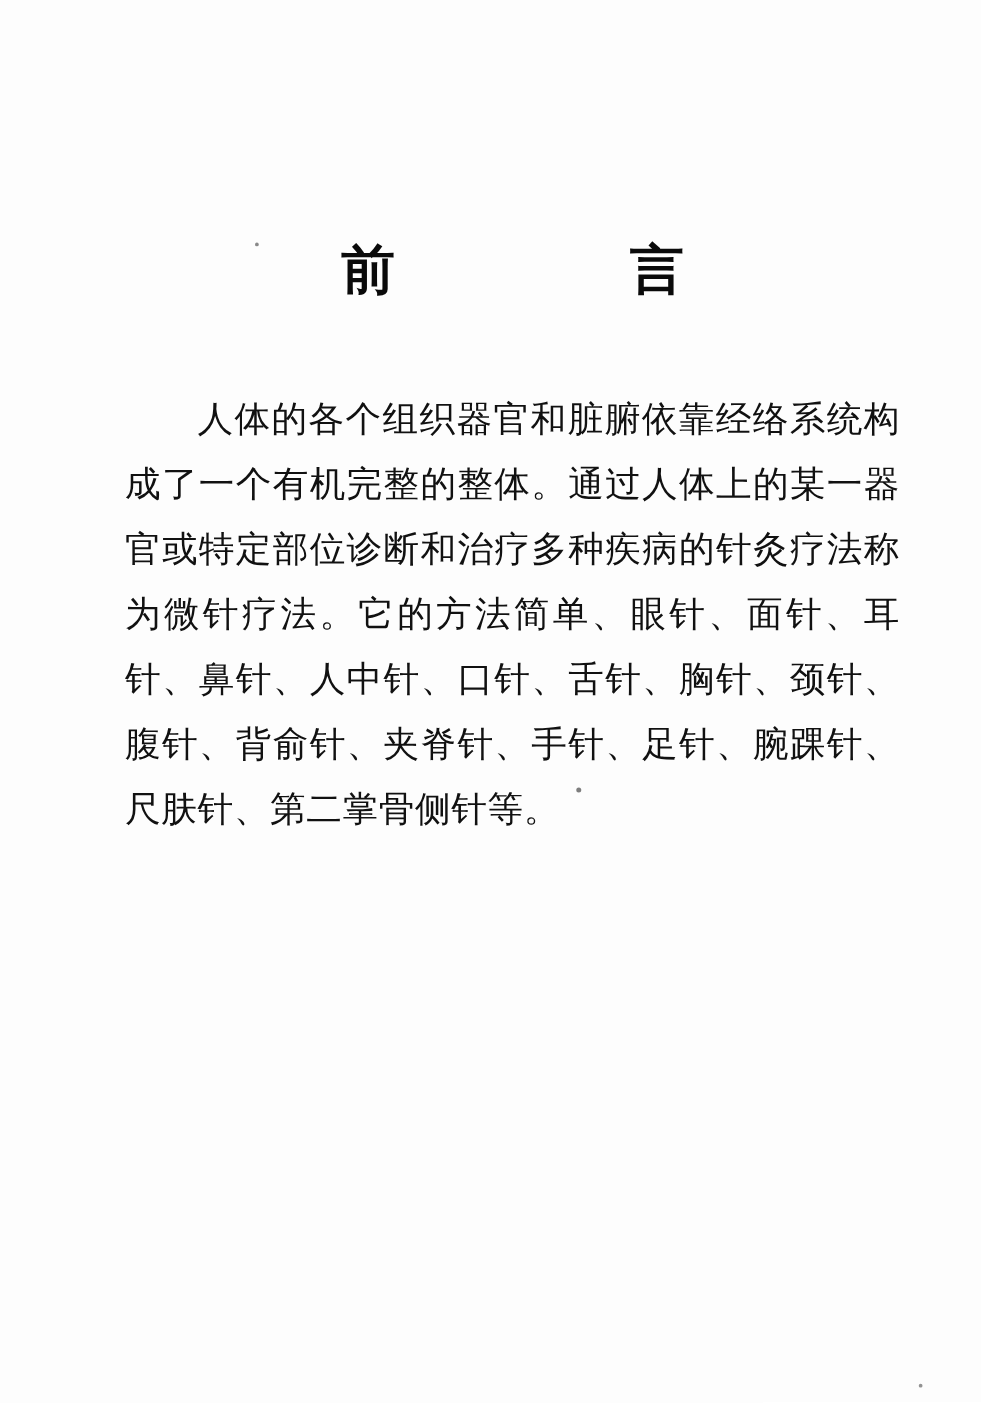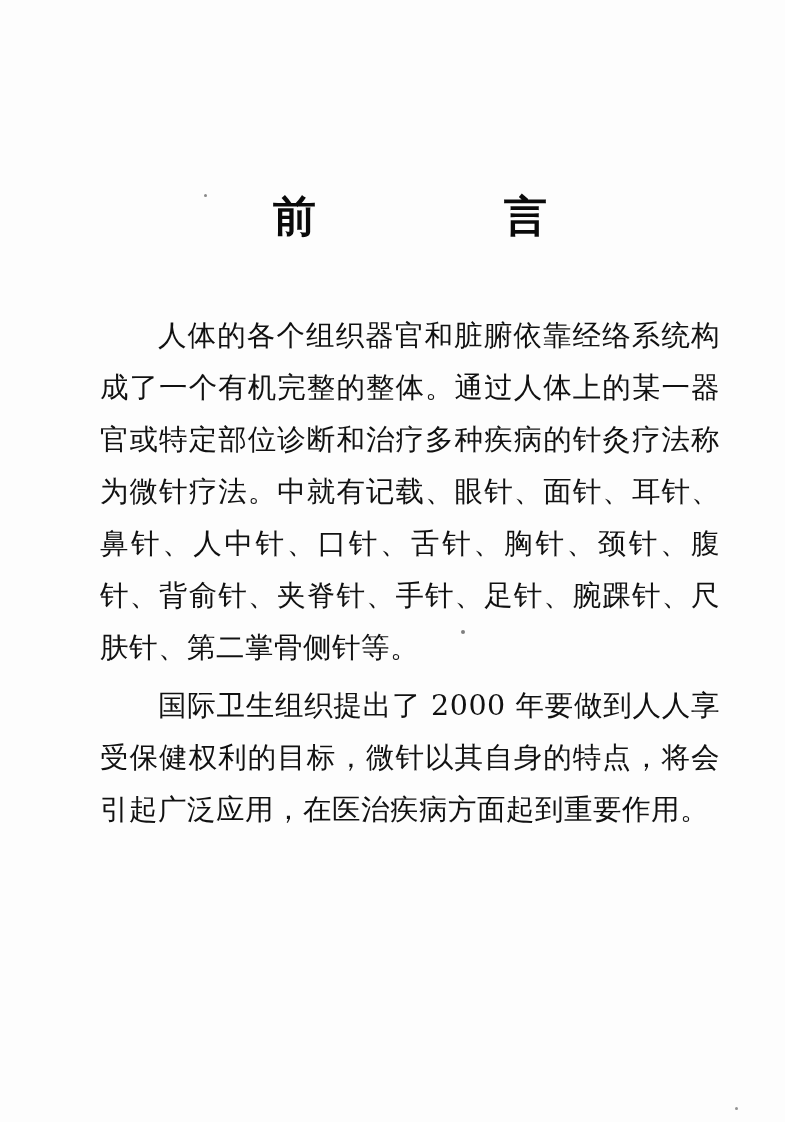--- a/index.html
+++ b/index.html
@@ -76,22 +76,21 @@
 </style>
 </head>
 <body>
 
 <div class="page">
   <div class="page-inner">
 
     <h1 class="doc-title">前　　言</h1>
 
     <div class="body-text">
-      <p class="para">人体的各个组织器官和脏腑依靠经络系统构成了一个有机完整的整体。通过人体上的某一器官或特定部位诊断和治疗多种疾病的针灸疗法称为微针疗法。中就有记载、眼针、面针、耳针、鼻针、人中针、口针、舌针、胸针、颈针、腹针、背俞针、夹脊针、手针、足针、腕踝针、尺肤针、第二掌骨侧针等。</p>
-      <p class="para last">国际卫生组织提出了 2000 年要做到人人享受保健权利的目标，微针以其自身的特点，将会引起广泛应用，在医治疾病方面起到重要作用。</p>
+      <p class="para">人体的各个组织器官和脏腑依靠经络系统构成了一个有机完整的整体。通过人体上的某一器官或特定部位诊断和治疗多种疾病的针灸疗法称为微针疗法。它的方法简单、眼针、面针、耳针、鼻针、人中针、口针、舌针、胸针、颈针、腹针、背俞针、夹脊针、手针、足针、腕踝针、尺肤针、第二掌骨侧针等。</p>
     </div>
 
   </div>
 
   <span class="speck speck-a"></span>
   <span class="speck speck-b"></span>
   <span class="speck speck-c"></span>
 </div>
 
 </body></html>

